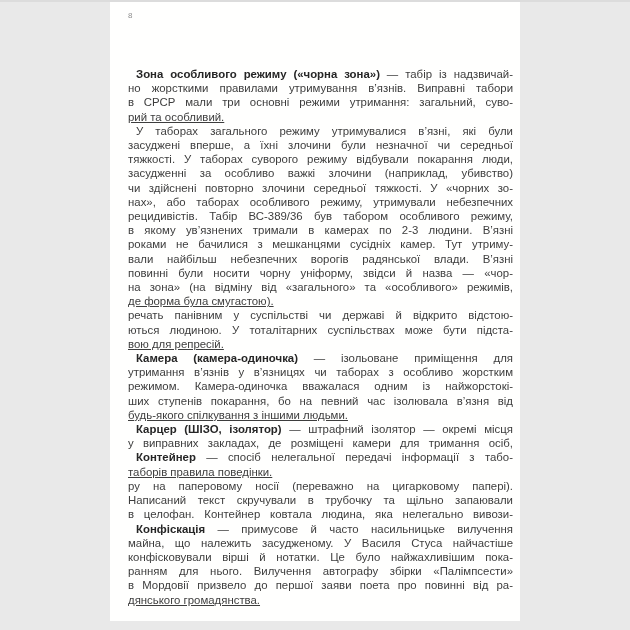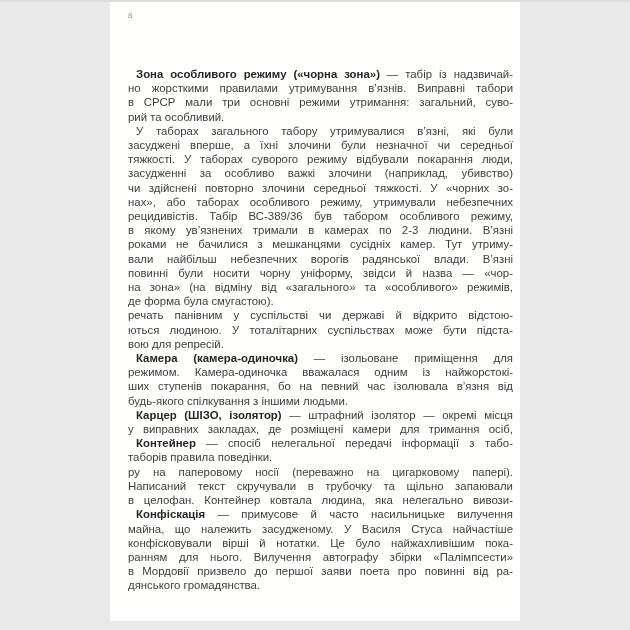--- a/index.html
+++ b/index.html
@@ -36,20 +36,21 @@
     margin-top: 46px;
   }
   .line {
     line-height: 14.2px;
     text-align: justify;
     text-align-last: justify;
     white-space: nowrap;
   }
   .line.para-last {
     text-align-last: left;
+    text-decoration: underline;
   }
   .line.para-first {
     padding-left: 8px;
   }
   .line b {
     font-weight: 700;
     color: #262626;
   }
 </style>
 </head>
@@ -57,37 +58,38 @@
 
 <div class="top-edge"></div>
 
 <div class="page-card">
   <div class="page-number">8</div>
   <div class="text-block">
       <div class="line para-first"><b>Зона особливого режиму («чорна зона»)</b> — табір із надзвичай-</div>
       <div class="line">но жорсткими правилами утримування в’язнів. Виправні табори</div>
       <div class="line">в СРСР мали три основні режими утримання: загальний, суво-</div>
       <div class="line para-last">рий та особливий.</div>
-      <div class="line para-first">У таборах загального табору утримувалися в’язні, які були</div>
+      <div class="line para-first">У таборах загального режиму утримувалися в’язні, які були</div>
       <div class="line">засуджені вперше, а їхні злочини були незначної чи середньої</div>
       <div class="line">тяжкості. У таборах суворого режиму відбували покарання люди,</div>
       <div class="line">засудженні за особливо важкі злочини (наприклад, убивство)</div>
       <div class="line">чи здійснені повторно злочини середньої тяжкості. У «чорних зо-</div>
       <div class="line">нах», або таборах особливого режиму, утримували небезпечних</div>
       <div class="line">рецидивістів. Табір ВС-389/36 був табором особливого режиму,</div>
       <div class="line">в якому ув’язнених тримали в камерах по 2-3 людини. В’язні</div>
       <div class="line">роками не бачилися з мешканцями сусідніх камер. Тут утриму-</div>
       <div class="line">вали найбільш небезпечних ворогів радянської влади. В’язні</div>
       <div class="line">повинні були носити чорну уніформу, звідси й назва — «чор-</div>
       <div class="line">на зона» (на відміну від «загального» та «особливого» режимів,</div>
       <div class="line para-last">де форма була смугастою).</div>
       <div class="line">речать панівним у суспільстві чи державі й відкрито відстою-</div>
       <div class="line">ються людиною. У тоталітарних суспільствах може бути підста-</div>
       <div class="line para-last">вою для репресій.</div>
       <div class="line para-first"><b>Камера (камера-одиночка)</b> — ізольоване приміщення для</div>
+      <div class="line">утримання в’язнів у в’язницях чи таборах з особливо жорстким</div>
       <div class="line">режимом. Камера-одиночка вважалася одним із найжорстокі-</div>
       <div class="line">ших ступенів покарання, бо на певний час ізолювала в’язня від</div>
       <div class="line para-last">будь-якого спілкування з іншими людьми.</div>
       <div class="line para-first"><b>Карцер (ШІЗО, ізолятор)</b> — штрафний ізолятор — окремі місця</div>
       <div class="line">у виправних закладах, де розміщені камери для тримання осіб,</div>
       <div class="line para-first"><b>Контейнер</b> — спосіб нелегальної передачі інформації з табо-</div>
       <div class="line para-last">таборів правила поведінки.</div>
       <div class="line">ру на паперовому носії (переважно на цигарковому папері).</div>
       <div class="line">Написаний текст скручували в трубочку та щільно запаювали</div>
       <div class="line">в целофан. Контейнер ковтала людина, яка нелегально вивози-</div>

